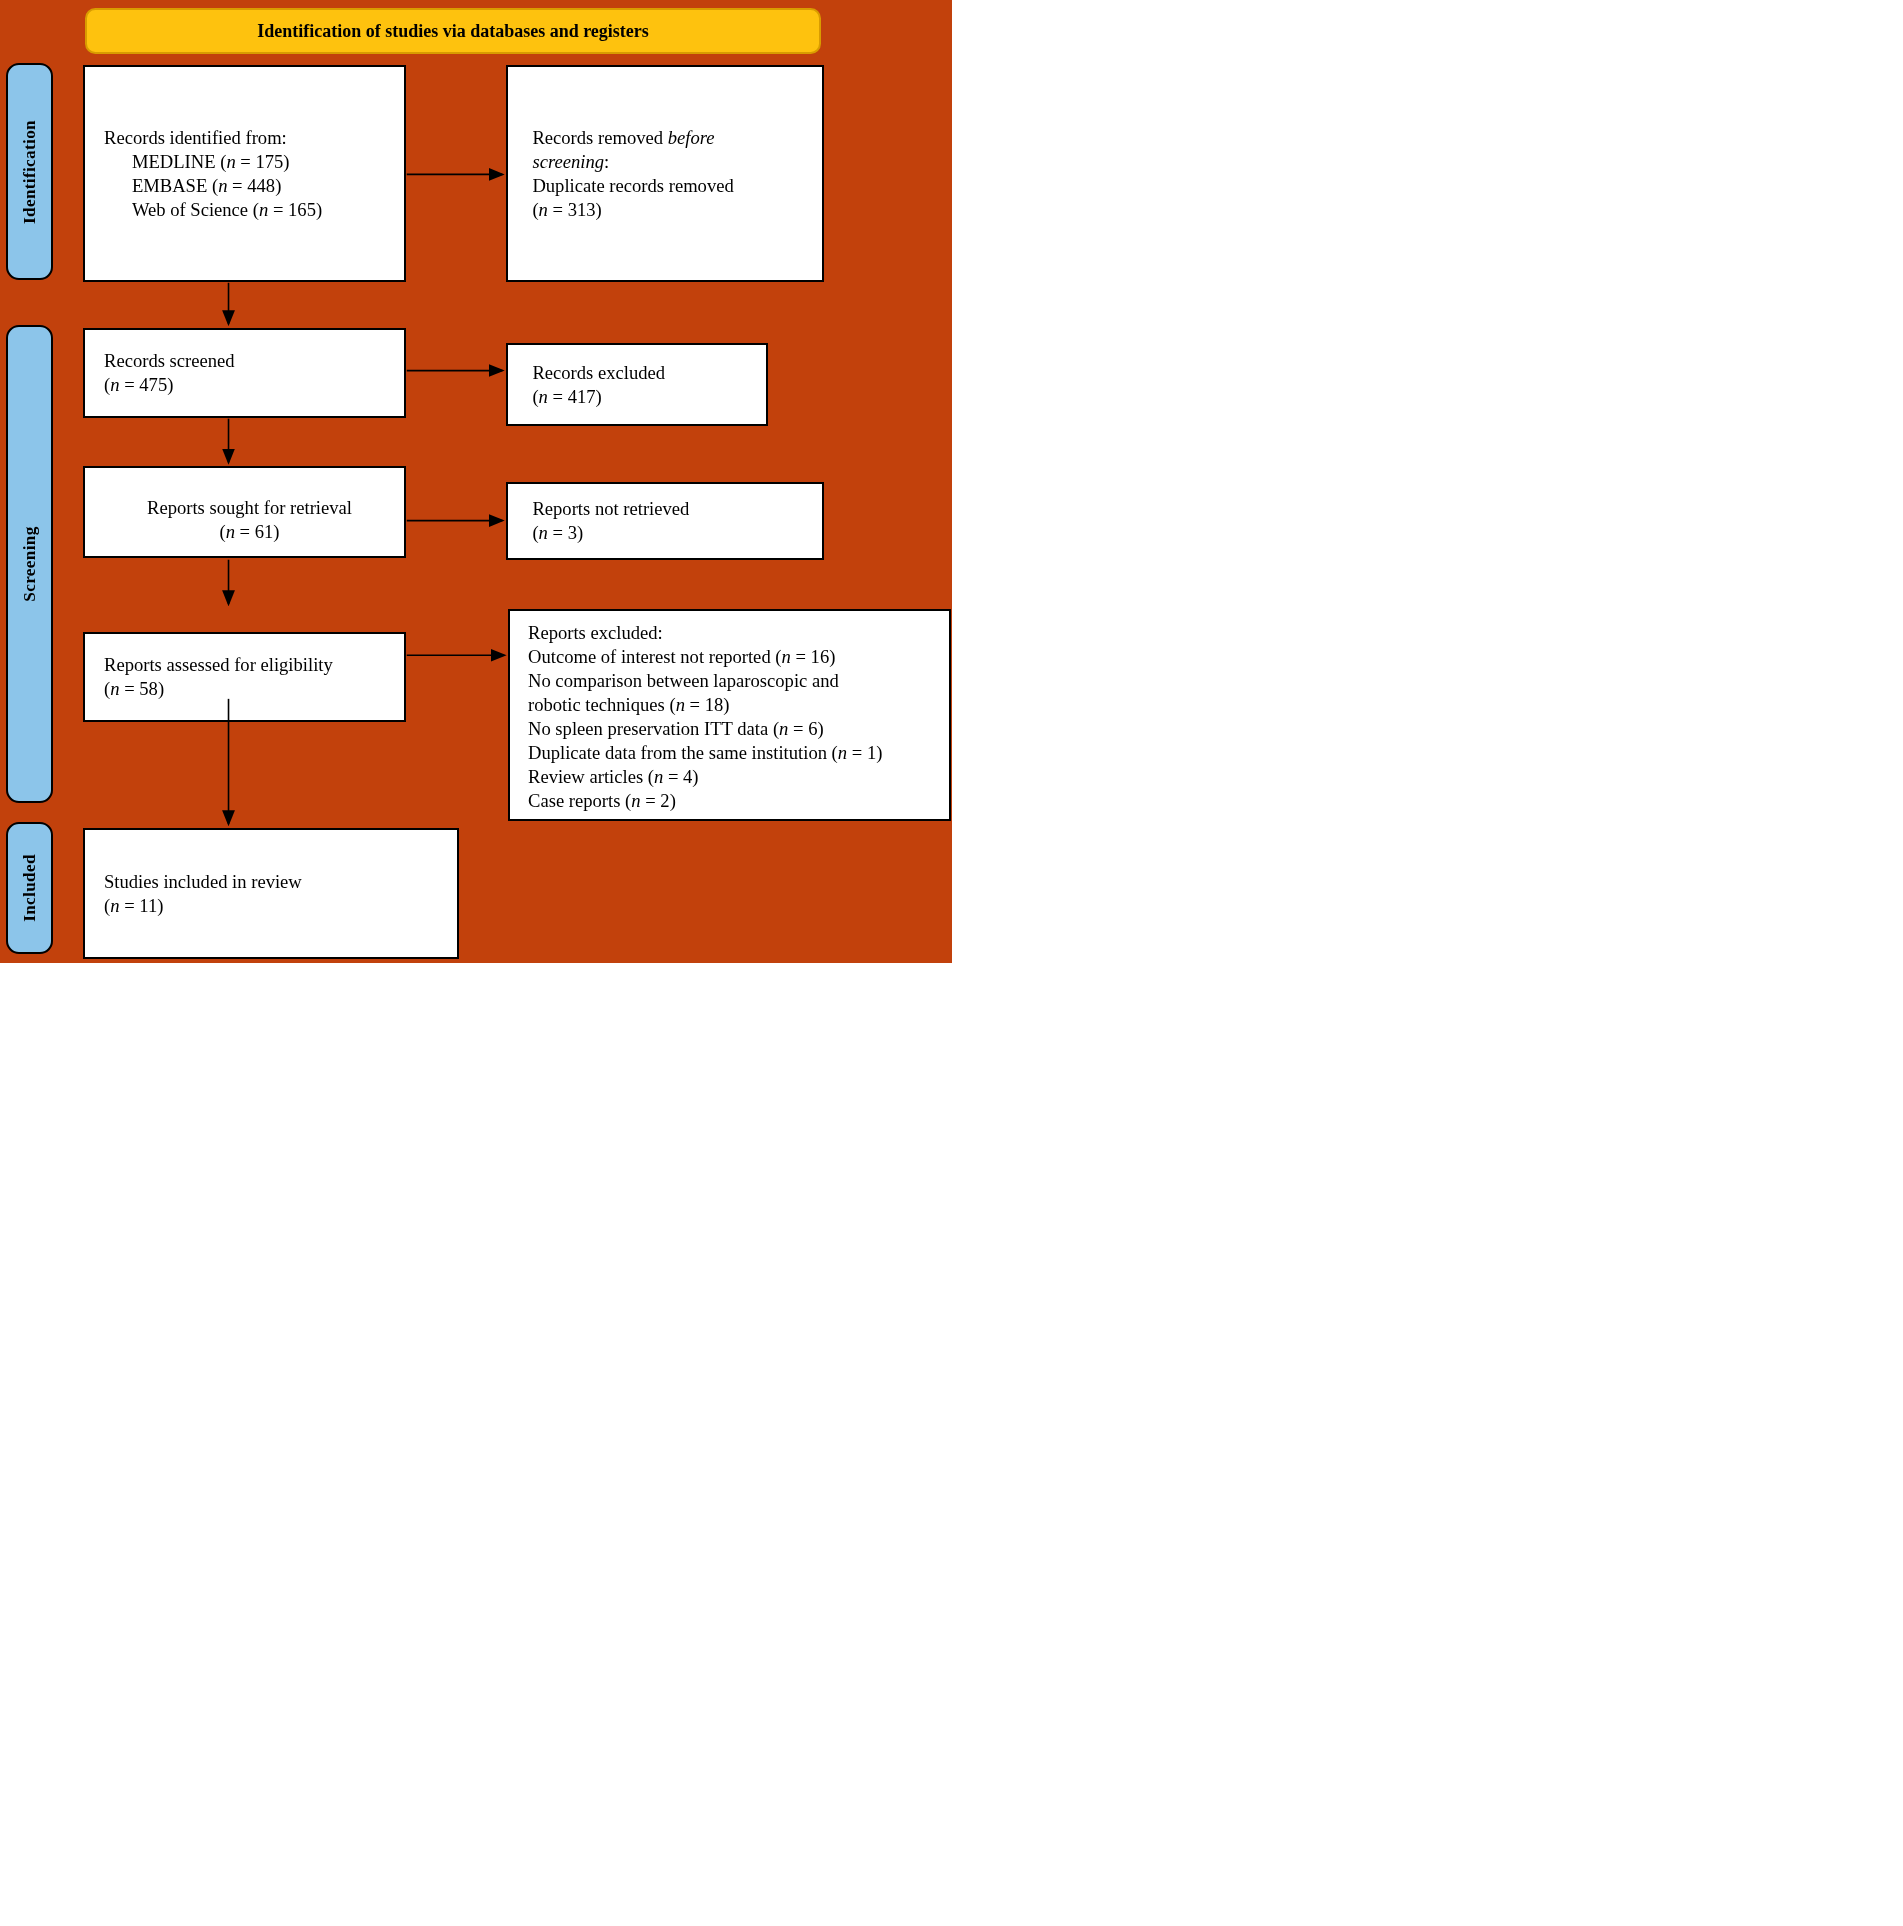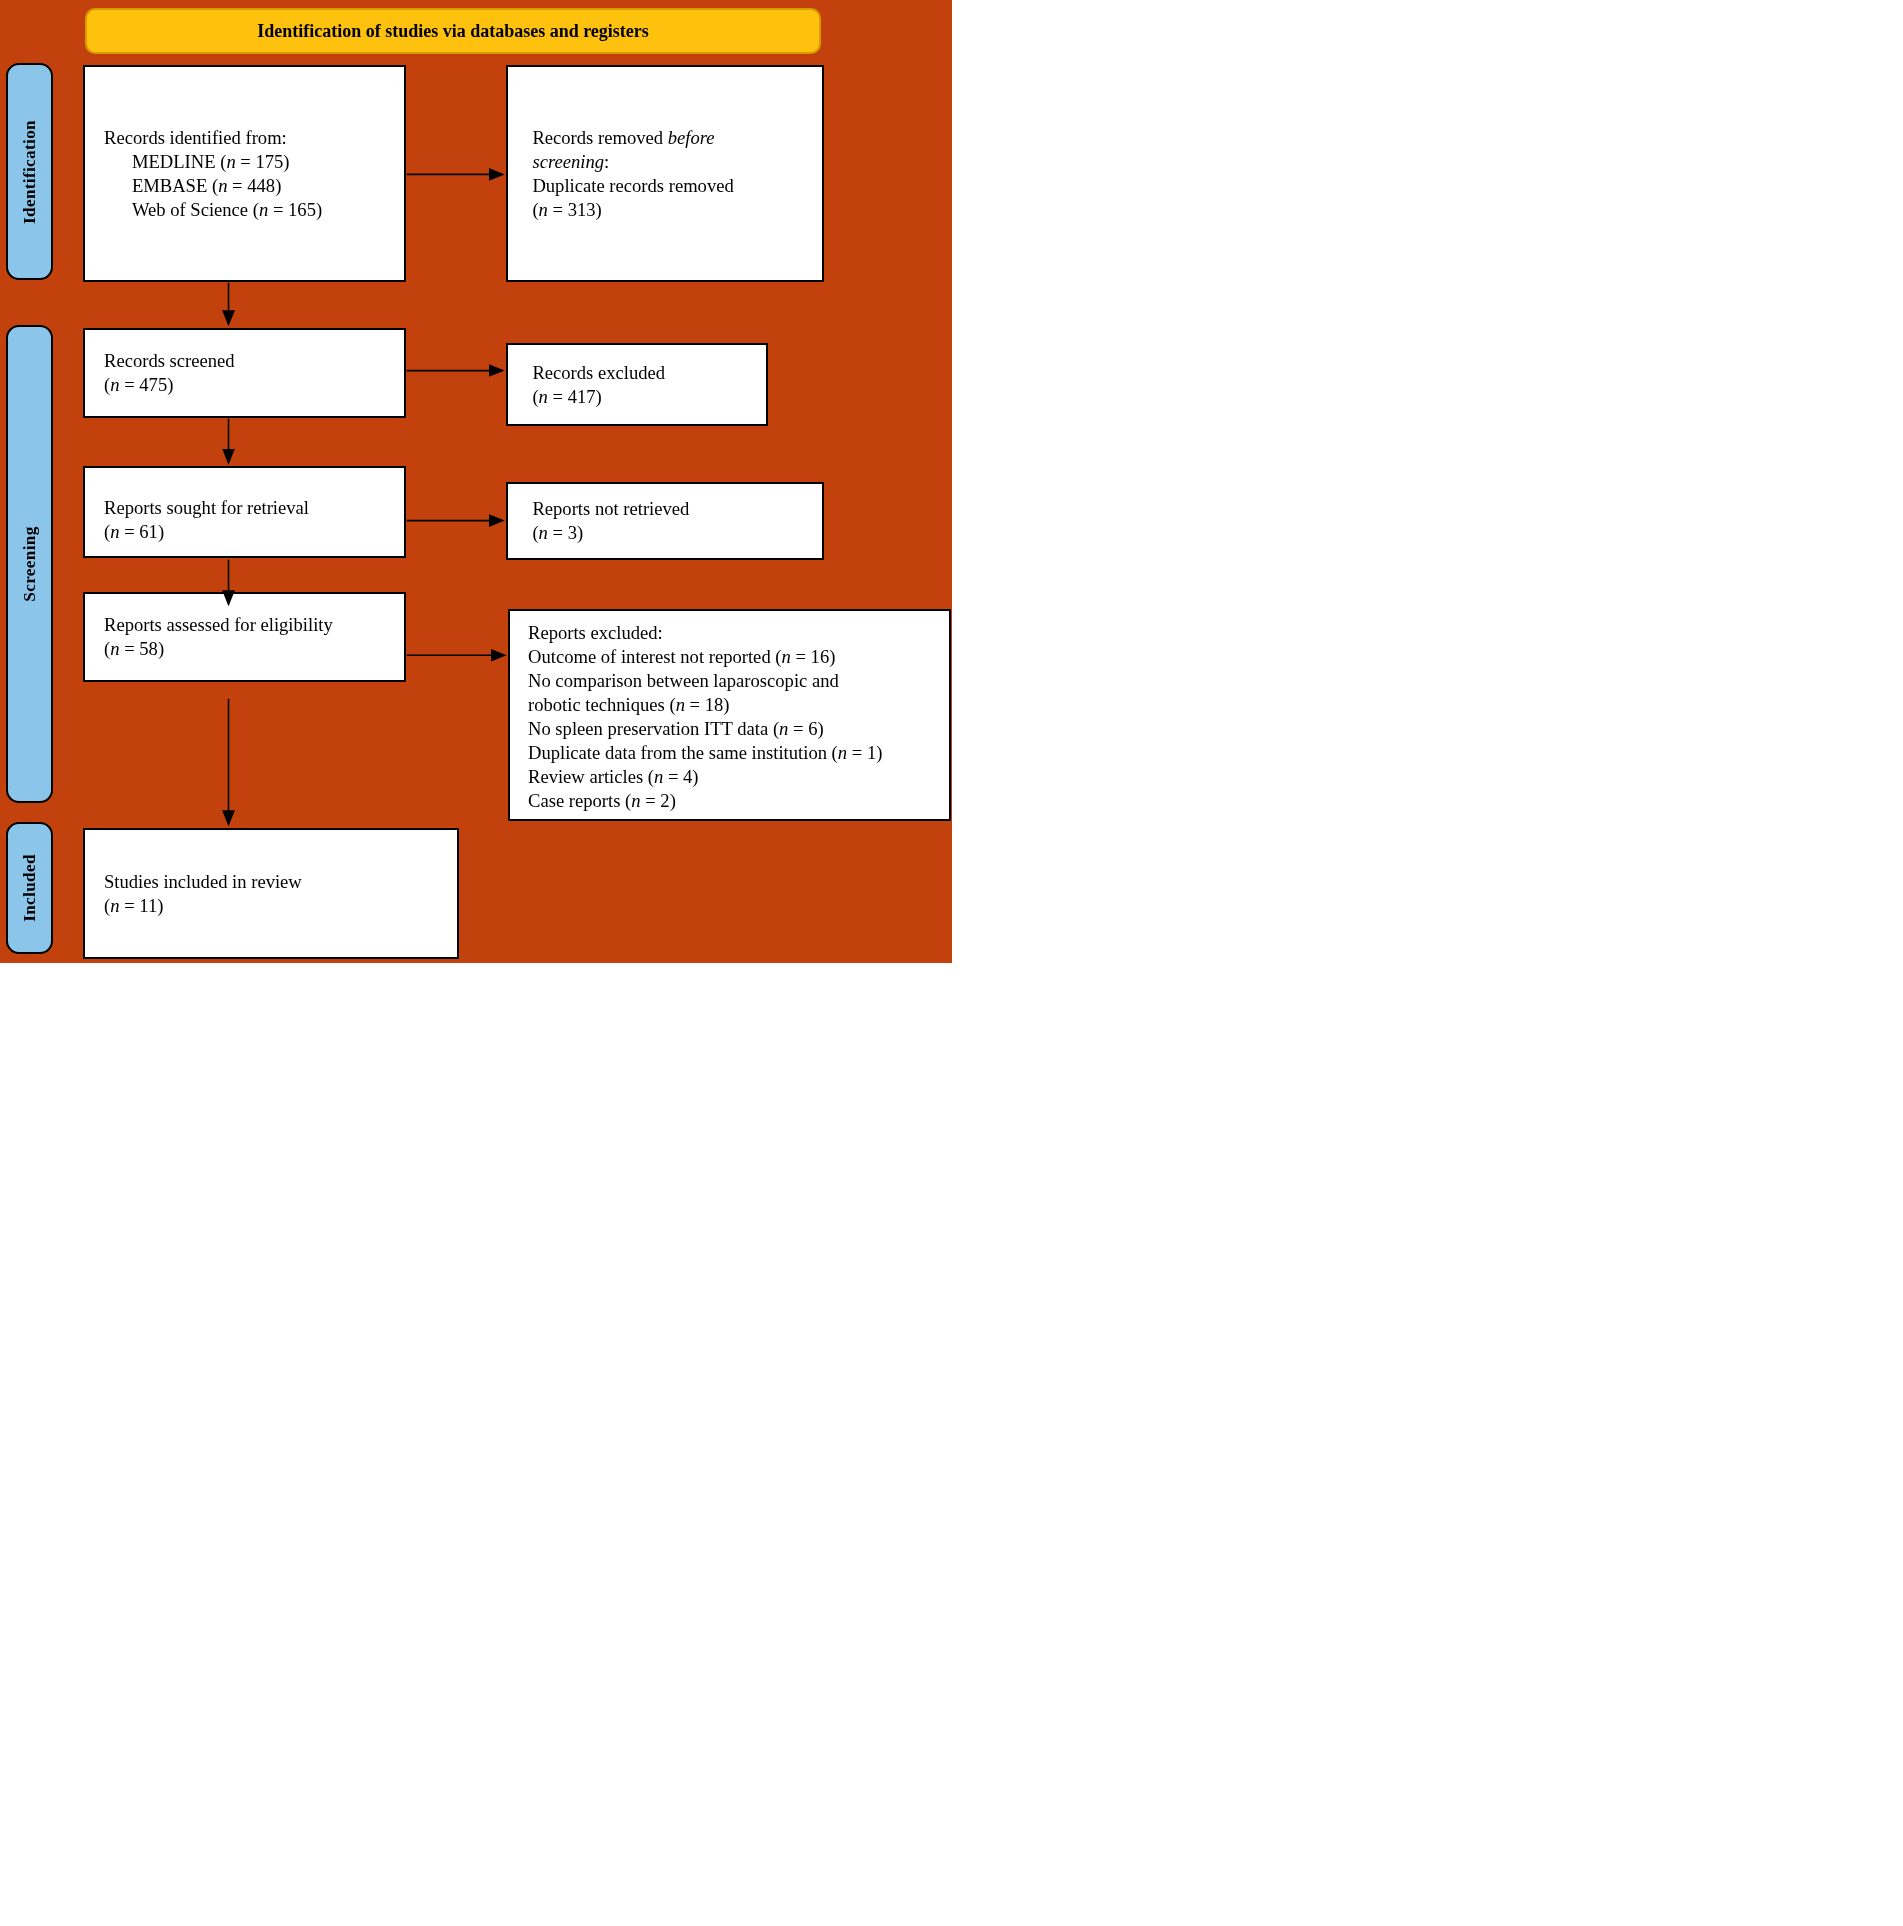--- a/index.html
+++ b/index.html
@@ -55,22 +55,22 @@
     box-sizing:border-box;
     display:flex;flex-direction:column;justify-content:center;
   }
   .fbox .box-text{
     white-space:pre-wrap;
     font-size:18.6px;line-height:24px;
   }
   
   #box-records-identified{left:83px;top:65px;width:323px;height:217px;padding:0 9px 0 19px;}
   #box-records-screened  {left:83px;top:328px;width:323px;height:90px;padding:0 9px 0 19px;justify-content:center;}
-  #box-reports-sought    {left:83px;top:466px;width:323px;height:92px;padding:16px 9px 0 19px;}
-  #box-reports-assessed  {left:83px;top:592px;width:323px;height:90px;padding:0 9px 0 19px;}
+  #box-reports-sought    {left:83px;top:466px;width:323px;height:92px;padding:16px 9px 0 19px;text-align:center;}
+  #box-reports-assessed  {left:83px;top:632px;width:323px;height:90px;padding:0 9px 0 19px;}
   #box-studies-included  {left:83px;top:828px;width:376px;height:131px;padding:0 9px 0 19px;}
   
   #box-records-removed      {left:506px;top:65px;width:318px;height:217px;padding:0 9px 0 24.4px;}
   #box-records-excluded     {left:506px;top:343px;width:262px;height:83px;padding:0 9px 0 24.4px;}
   #box-reports-not-retrieved{left:506px;top:482px;width:318px;height:78px;padding:0 9px 0 24.4px;}
   #box-reports-excluded     {left:508px;top:609px;width:443px;height:212px;padding:3.8px 6.4px 0 18px;}
   
   #arrows{position:absolute;left:0;top:0;width:952px;height:963px;pointer-events:none;}
   #arrows line{stroke:var(--arrow-color);stroke-width:2.5;}
   #arrows path{fill:var(--arrow-color);}

